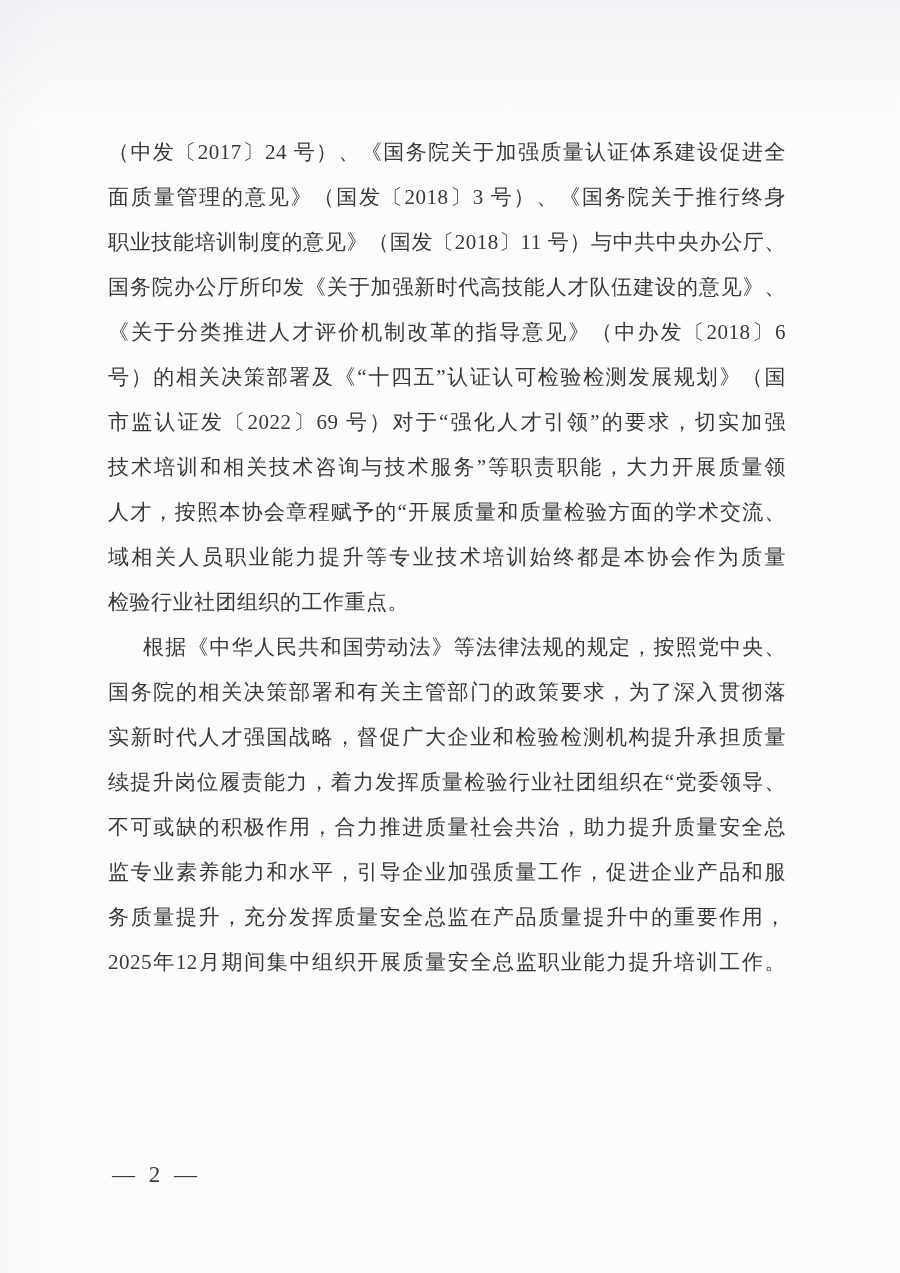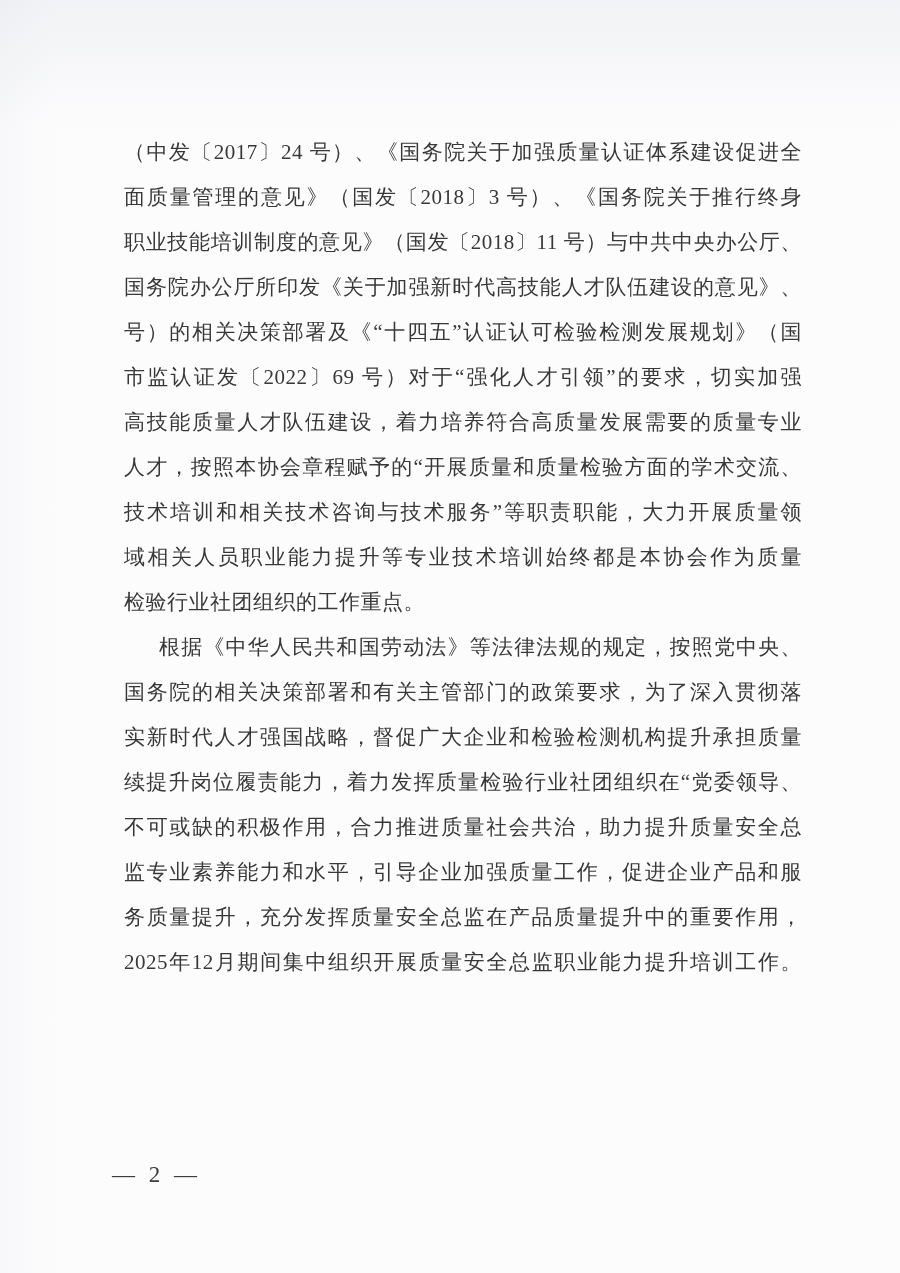--- a/index.html
+++ b/index.html
@@ -22,21 +22,21 @@
     content: "";
     position: absolute;
     inset: 0;
     pointer-events: none;
     background:
       linear-gradient(180deg, rgba(214,217,224,0.28) 0%, rgba(255,255,255,0) 10%),
       linear-gradient(90deg, rgba(225,227,232,0.18) 0%, rgba(255,255,255,0) 6%);
   }
   .text-block {
     position: absolute;
-    left: 124px;
+    left: 108px;
     top: 130px;
     width: 678px;
   }
   .paragraph {
     margin: 0;
   }
   .line {
     font-size: 21px;
     line-height: 45px;
     height: 45px;
@@ -67,25 +67,25 @@
 </head>
 <body>
 
 <div class="page">
   <div class="text-block">
       <div class="paragraph">
         <div class="line">（中发〔2017〕24 号）、《国务院关于加强质量认证体系建设促进全</div>
         <div class="line">面质量管理的意见》（国发〔2018〕3 号）、《国务院关于推行终身</div>
         <div class="line">职业技能培训制度的意见》（国发〔2018〕11 号）与中共中央办公厅、</div>
         <div class="line">国务院办公厅所印发《关于加强新时代高技能人才队伍建设的意见》、</div>
+        <div class="line">《关于分类推进人才评价机制改革的指导意见》（中办发〔2018〕6</div>
         <div class="line">号）的相关决策部署及《“十四五”认证认可检验检测发展规划》（国</div>
         <div class="line">市监认证发〔2022〕69 号）对于“强化人才引领”的要求，切实加强</div>
-        <div class="line">高技能质量人才队伍建设，着力培养符合高质量发展需要的质量专业</div>
+        <div class="line">技术培训和相关技术咨询与技术服务”等职责职能，大力开展质量领</div>
         <div class="line">人才，按照本协会章程赋予的“开展质量和质量检验方面的学术交流、</div>
-        <div class="line">技术培训和相关技术咨询与技术服务”等职责职能，大力开展质量领</div>
         <div class="line">域相关人员职业能力提升等专业技术培训始终都是本协会作为质量</div>
         <div class="line no-justify">检验行业社团组织的工作重点。</div>
       </div>
       <div class="paragraph">
         <div class="line indent">根据《中华人民共和国劳动法》等法律法规的规定，按照党中央、</div>
         <div class="line">国务院的相关决策部署和有关主管部门的政策要求，为了深入贯彻落</div>
         <div class="line">实新时代人才强国战略，督促广大企业和检验检测机构提升承担质量</div>
         <div class="line">续提升岗位履责能力，着力发挥质量检验行业社团组织在“党委领导、</div>
         <div class="line">不可或缺的积极作用，合力推进质量社会共治，助力提升质量安全总</div>
         <div class="line">监专业素养能力和水平，引导企业加强质量工作，促进企业产品和服</div>

